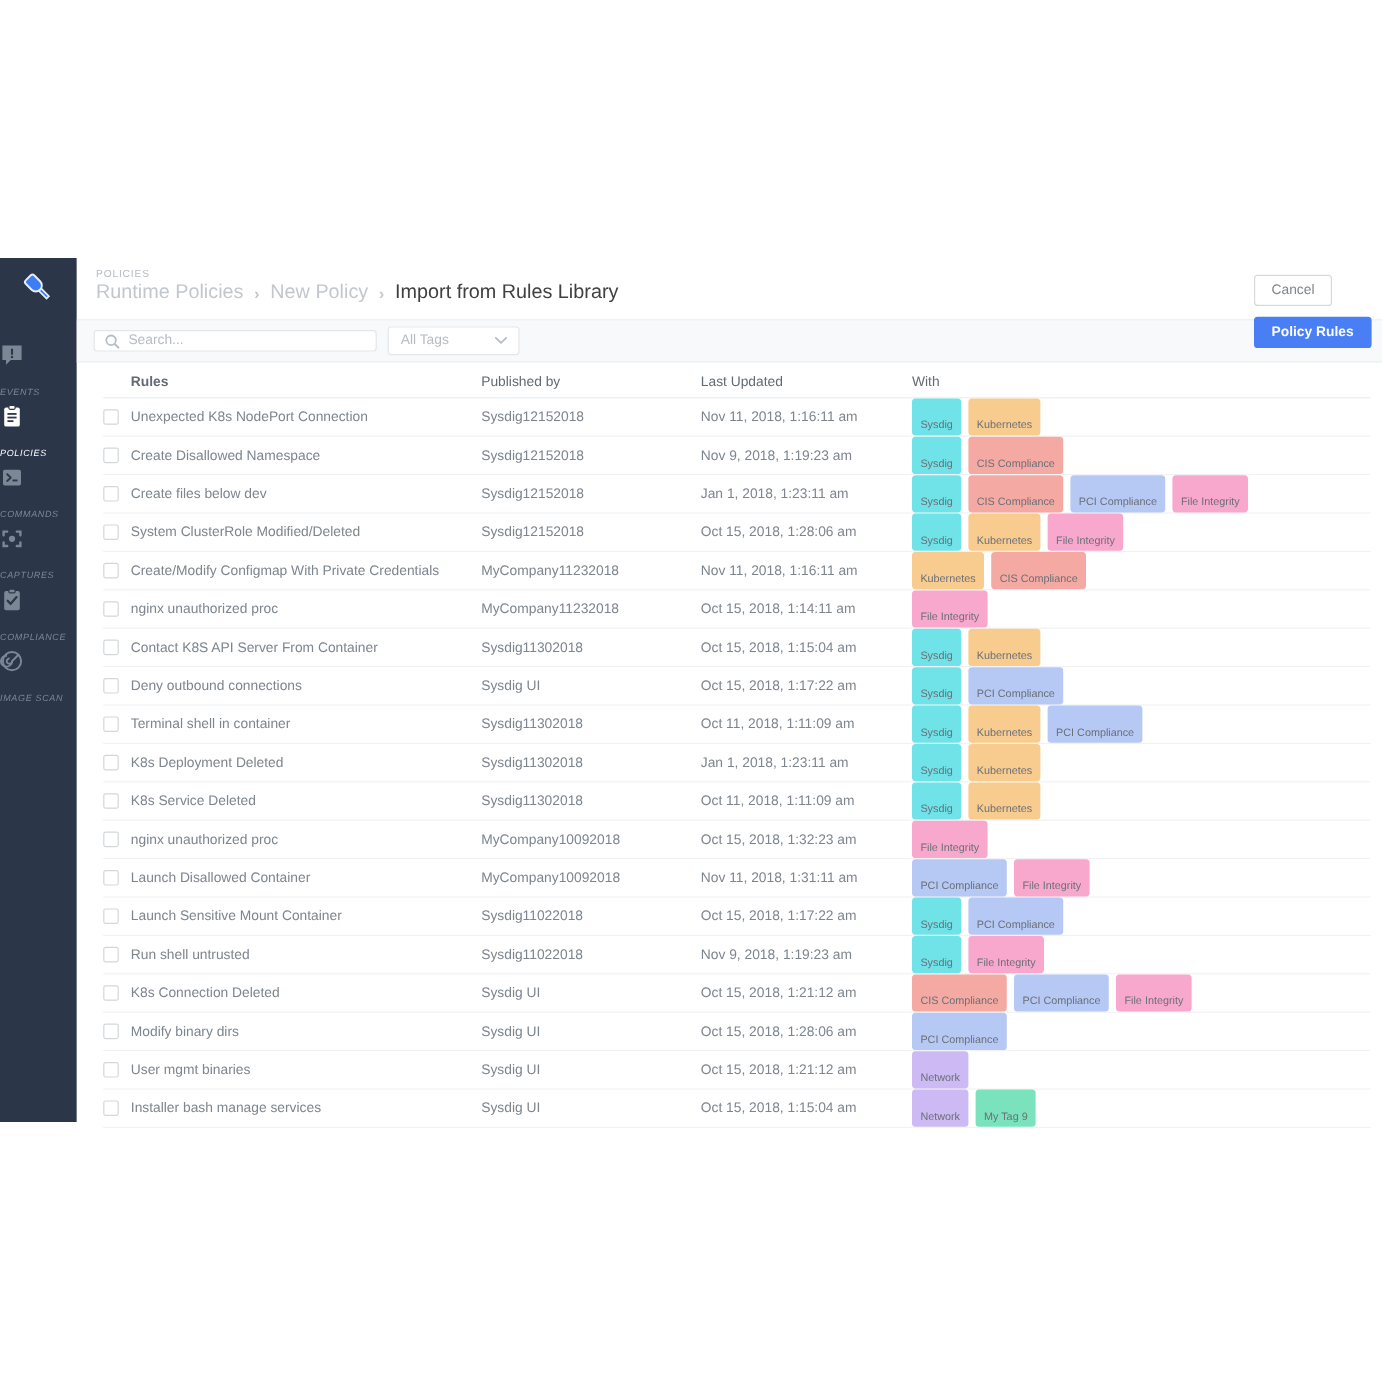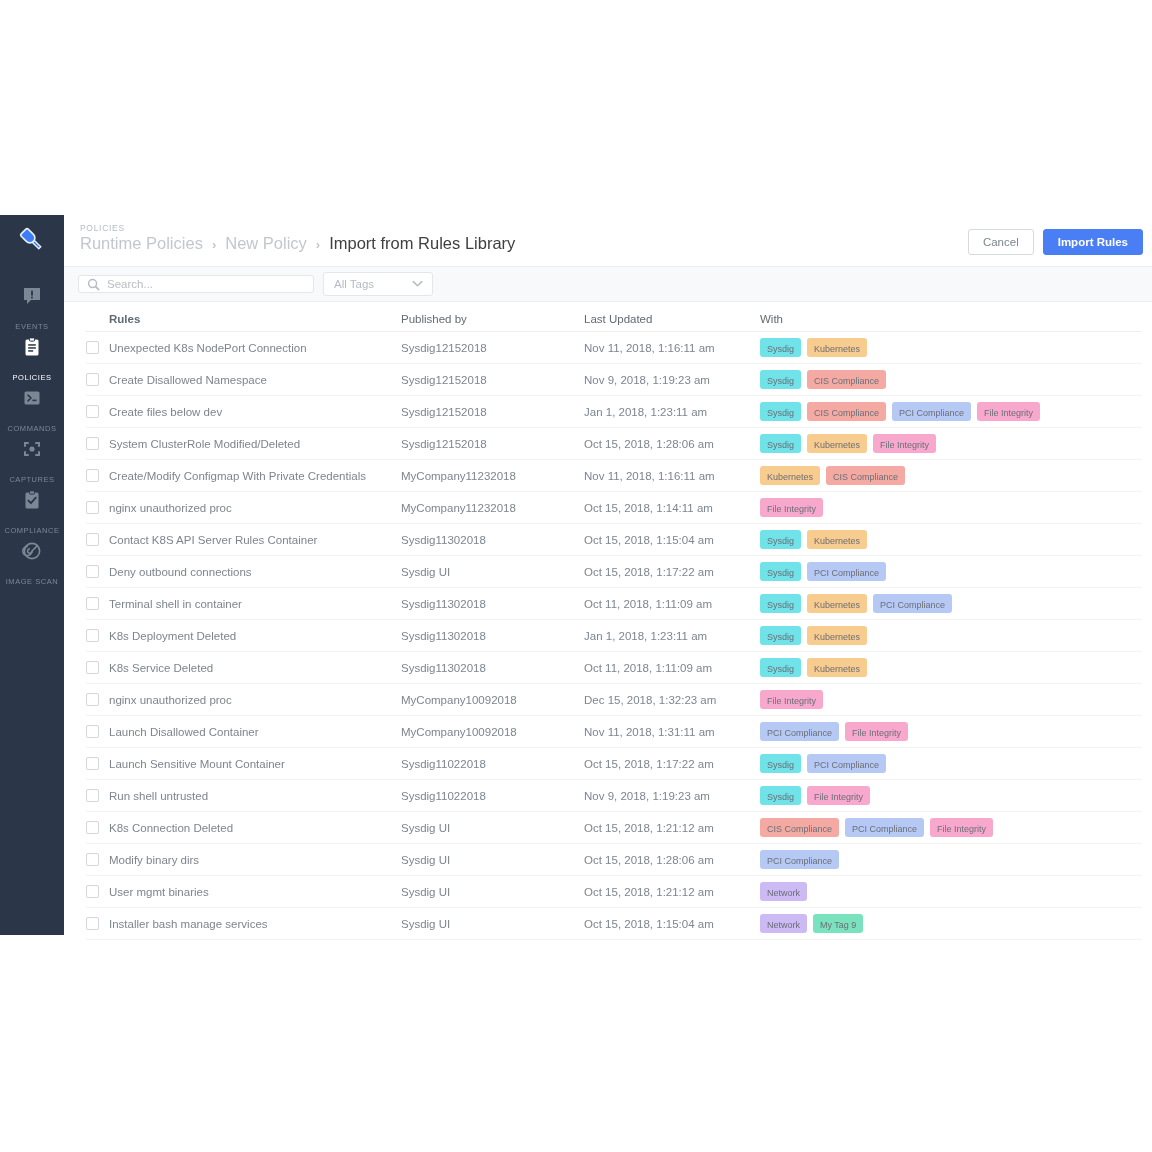--- a/index.html
+++ b/index.html
@@ -23,22 +23,22 @@
     display: flex; flex-direction: column; align-items: center;
   }
   .logo-wrap {
     width: 64px; height: 50px;
     display: flex; align-items: center; justify-content: center;
   }
   .nav-list { margin-top: 18px; width: 64px; }
   .nav-item {
     width: 64px; height: 51px;
     display: flex; flex-direction: column;
-    align-items: center; justify-content: center;
-    cursor: pointer; gap: 16px;
+    justify-content: center;
+    cursor: pointer; gap: 16px; font-style: italic;
   }
   .nav-icon { width: 20px; height: 20px; display: block; }
   .nav-label {
     font-size: 7.5px; letter-spacing: 0.55px;
     color: #7c8796; text-transform: uppercase;
     font-family: "Liberation Sans", sans-serif;
   }
   .nav-item.active .nav-label { color: #ffffff; }
   .sb-bottom {
     position: absolute; bottom: 0; left: 0; width: 64px;
@@ -80,21 +80,21 @@
   }
   .crumbs { display: flex; align-items: center; gap: 9px; }
   .crumb { font-size: 16.5px; color: #c2c7cd; cursor: pointer; }
   .crumb.current { color: #404040; cursor: default; }
   .crumb-sep {
     font-size: 13px; color: #c2c7cd; font-weight: bold;
     position: relative; top: 1px;
   }
   .topbar-actions {
     position: absolute; right: 9px; top: 14px;
-    display: flex; gap: 9px; align-items: flex-start;
+    display: flex; gap: 9px; align-items: flex-start; flex-direction: column;
   }
   .btn {
     font-size: 11.5px; font-family: "Liberation Sans", sans-serif;
     border-radius: 3px; cursor: pointer; padding: 0 14px;
     height: 26px; line-height: 24px; white-space: nowrap;
   }
   .btn-cancel { background: #fff; color: #7d858e; border: 1px solid #d7dadd; }
   .btn-primary { background: #4a7ef5; color: #fff; border: 1px solid #4a7ef5; font-weight: bold; }
 
   
@@ -136,21 +136,21 @@
   .c-rule  { width: 315px; display: flex; align-items: center; gap: 10px; }
   .c-pub   { width: 183px; }
   .c-date  { width: 176px; }
   .c-tags  { flex: 1; display: flex; align-items: center; gap: 6px; }
   .cbx {
     width: 13px; height: 13px; border: 1px solid #d3d7db;
     border-radius: 2px; background: #fff; flex: none; cursor: pointer;
   }
   .cell-text { font-size: 11.5px; color: #7d858e; white-space: nowrap; }
   .tag {
-    font-size: 9px; border-radius: 3px; padding: 7px 7px 3px 7px;
+    font-size: 9px; border-radius: 3px; padding: 18px 7px 3px 7px;
     color: #6a6f78; white-space: nowrap; line-height: 1.1;
   }
 </style>
 </head>
 <body>
 
 <div id="app">
 
   <div id="sidebar">
     <div class="logo-wrap">
@@ -236,21 +236,21 @@
       <div class="kicker">POLICIES</div>
       <div class="crumbs">
         <span class="crumb">Runtime Policies</span>
         <span class="crumb-sep">›</span>
         <span class="crumb">New Policy</span>
         <span class="crumb-sep">›</span>
         <span class="crumb current">Import from Rules Library</span>
       </div>
       <div class="topbar-actions">
         <button class="btn btn-cancel">Cancel</button>
-        <button class="btn btn-primary">Import Rules</button>
+        <button class="btn btn-primary">Policy Rules</button>
       </div>
     </div>
 
     <div id="filterbar">
       <div class="search-box">
         <svg width="13" height="13" viewBox="0 0 14 14">
           <circle cx="6" cy="6" r="4.3" fill="none" stroke="#b6bcc4" stroke-width="1.6"></circle>
           <path d="M9.3 9.3 L12.6 12.6" stroke="#b6bcc4" stroke-width="1.8" stroke-linecap="round"></path>
         </svg>
         <input type="text" placeholder="Search..." style="">
@@ -341,21 +341,21 @@
             </div>
             <div class="c-pub cell-text">MyCompany11232018</div>
             <div class="c-date cell-text">Oct 15, 2018, 1:14:11 am</div>
             <div class="c-tags">
               <span class="tag" style="background: rgb(249, 168, 205);">File Integrity</span>
             </div>
           </div>
           <div class="row">
             <div class="c-rule">
               <div class="cbx"></div>
-              <span class="cell-text">Contact K8S API Server Rules Container</span>
+              <span class="cell-text">Contact K8S API Server From Container</span>
             </div>
             <div class="c-pub cell-text">Sysdig11302018</div>
             <div class="c-date cell-text">Oct 15, 2018, 1:15:04 am</div>
             <div class="c-tags">
               <span class="tag" style="background: rgb(111, 227, 232);">Sysdig</span>
               <span class="tag" style="background: rgb(248, 203, 142);">Kubernetes</span>
             </div>
           </div>
           <div class="row">
             <div class="c-rule">
@@ -405,21 +405,21 @@
               <span class="tag" style="background: rgb(111, 227, 232);">Sysdig</span>
               <span class="tag" style="background: rgb(248, 203, 142);">Kubernetes</span>
             </div>
           </div>
           <div class="row">
             <div class="c-rule">
               <div class="cbx"></div>
               <span class="cell-text">nginx unauthorized proc</span>
             </div>
             <div class="c-pub cell-text">MyCompany10092018</div>
-            <div class="c-date cell-text">Dec 15, 2018, 1:32:23 am</div>
+            <div class="c-date cell-text">Oct 15, 2018, 1:32:23 am</div>
             <div class="c-tags">
               <span class="tag" style="background: rgb(249, 168, 205);">File Integrity</span>
             </div>
           </div>
           <div class="row">
             <div class="c-rule">
               <div class="cbx"></div>
               <span class="cell-text">Launch Disallowed Container</span>
             </div>
             <div class="c-pub cell-text">MyCompany10092018</div>

